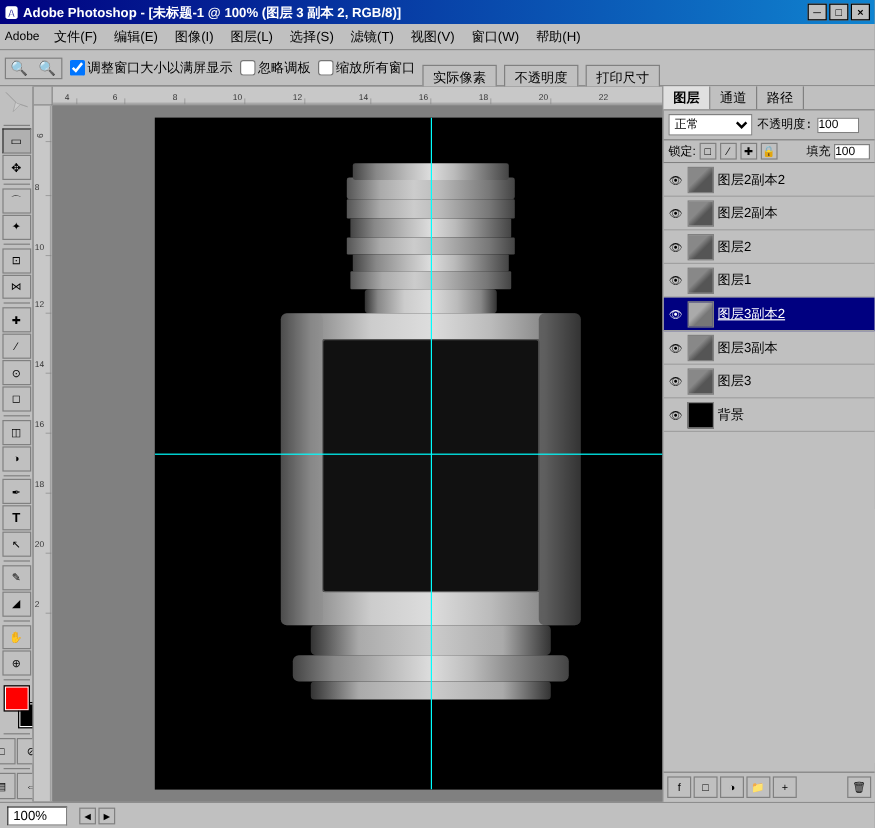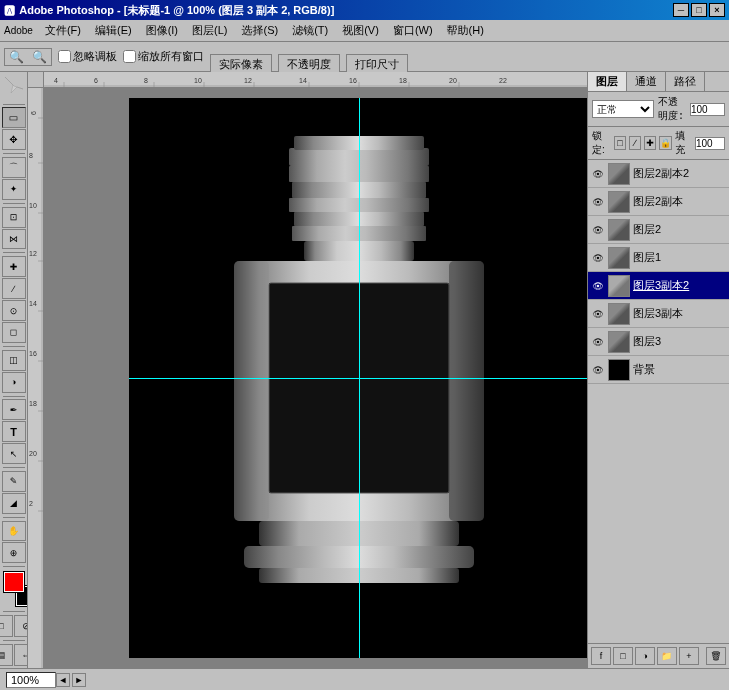--- a/index.html
+++ b/index.html
@@ -167,21 +167,21 @@
     .guide-v {
       position: absolute;
       top: 0; bottom: 0;
       width: 1px;
       background: cyan;
       z-index: 10;
     }
 
     
     #layers-panel {
-      width: 142px;
+      width: 177px;
       background: #c0c0c0;
       border-left: 1px solid #808080;
       display: flex;
       flex-direction: column;
     }
     #layers-tabs {
       display: flex;
       background: #c0c0c0;
       border-bottom: 1px solid #808080;
       height: 20px;
@@ -266,21 +266,21 @@
 
     
     #statusbar {
       height: 22px;
       background: #c0c0c0;
       border-top: 1px solid #808080;
       display: flex;
       align-items: center;
       padding: 0 6px;
       font-size: 11px;
-      gap: 0;
+      gap: 10px;
     }
     #zoom-display {
       width: 50px;
       border: 1px inset #808080;
       background: white;
       padding: 1px 4px;
       font-size: 11px;
     }
     #doc-info {
       font-size: 11px;
@@ -334,20 +334,24 @@
   <div class="menu-item">视图(V)</div>
   <div class="menu-item">窗口(W)</div>
   <div class="menu-item">帮助(H)</div>
 </div>
 
 <div id="optionsbar">
   <div style="display:flex;align-items:center;gap:2px;border:1px solid #808080;padding:1px;">
     <button style="background:#c0c0c0;border:none;font-size:12px;cursor:pointer;padding:0 3px;">🔍</button>
     <button style="background:#c0c0c0;border:none;font-size:12px;cursor:pointer;padding:0 3px;">🔍</button>
   </div>
+  <label class="option-checkbox">
+    <input type="checkbox" checked="" style=""> 
+      <span>调整窗口大小以满屏显示</span>
+  </label>
   <label class="option-checkbox">
     <input type="checkbox" style=""> 
       <span>忽略调板</span>
   </label>
   <label class="option-checkbox">
     <input type="checkbox" style=""> 
       <span>缩放所有窗口</span>
   </label>
   <button class="option-btn">实际像素</button>
   <button class="option-btn">不透明度</button>

